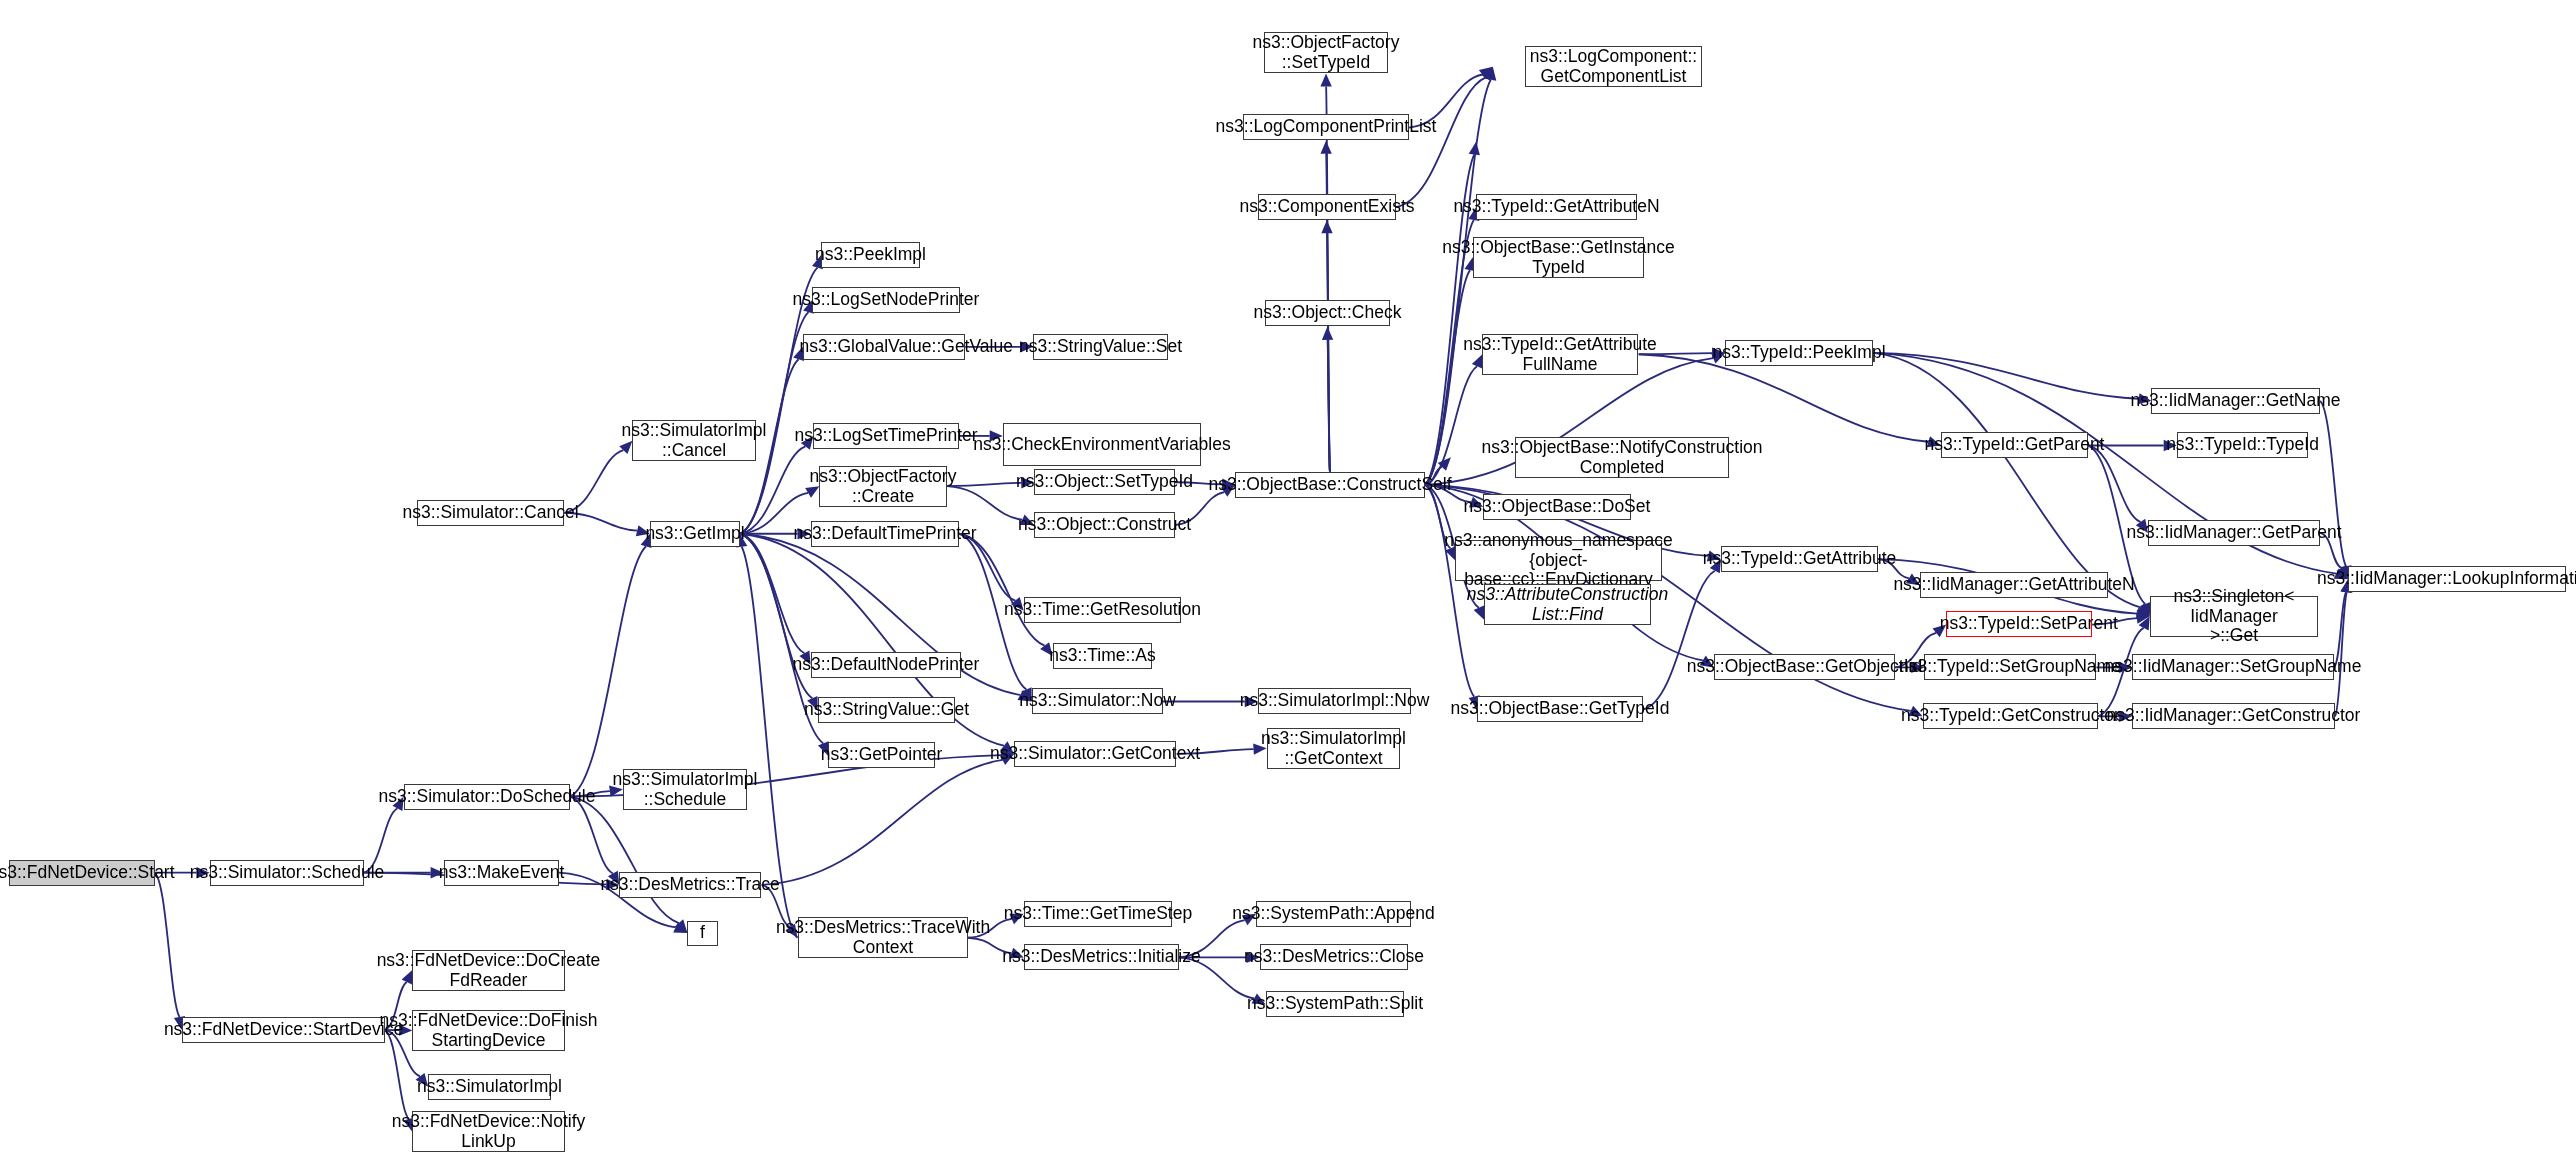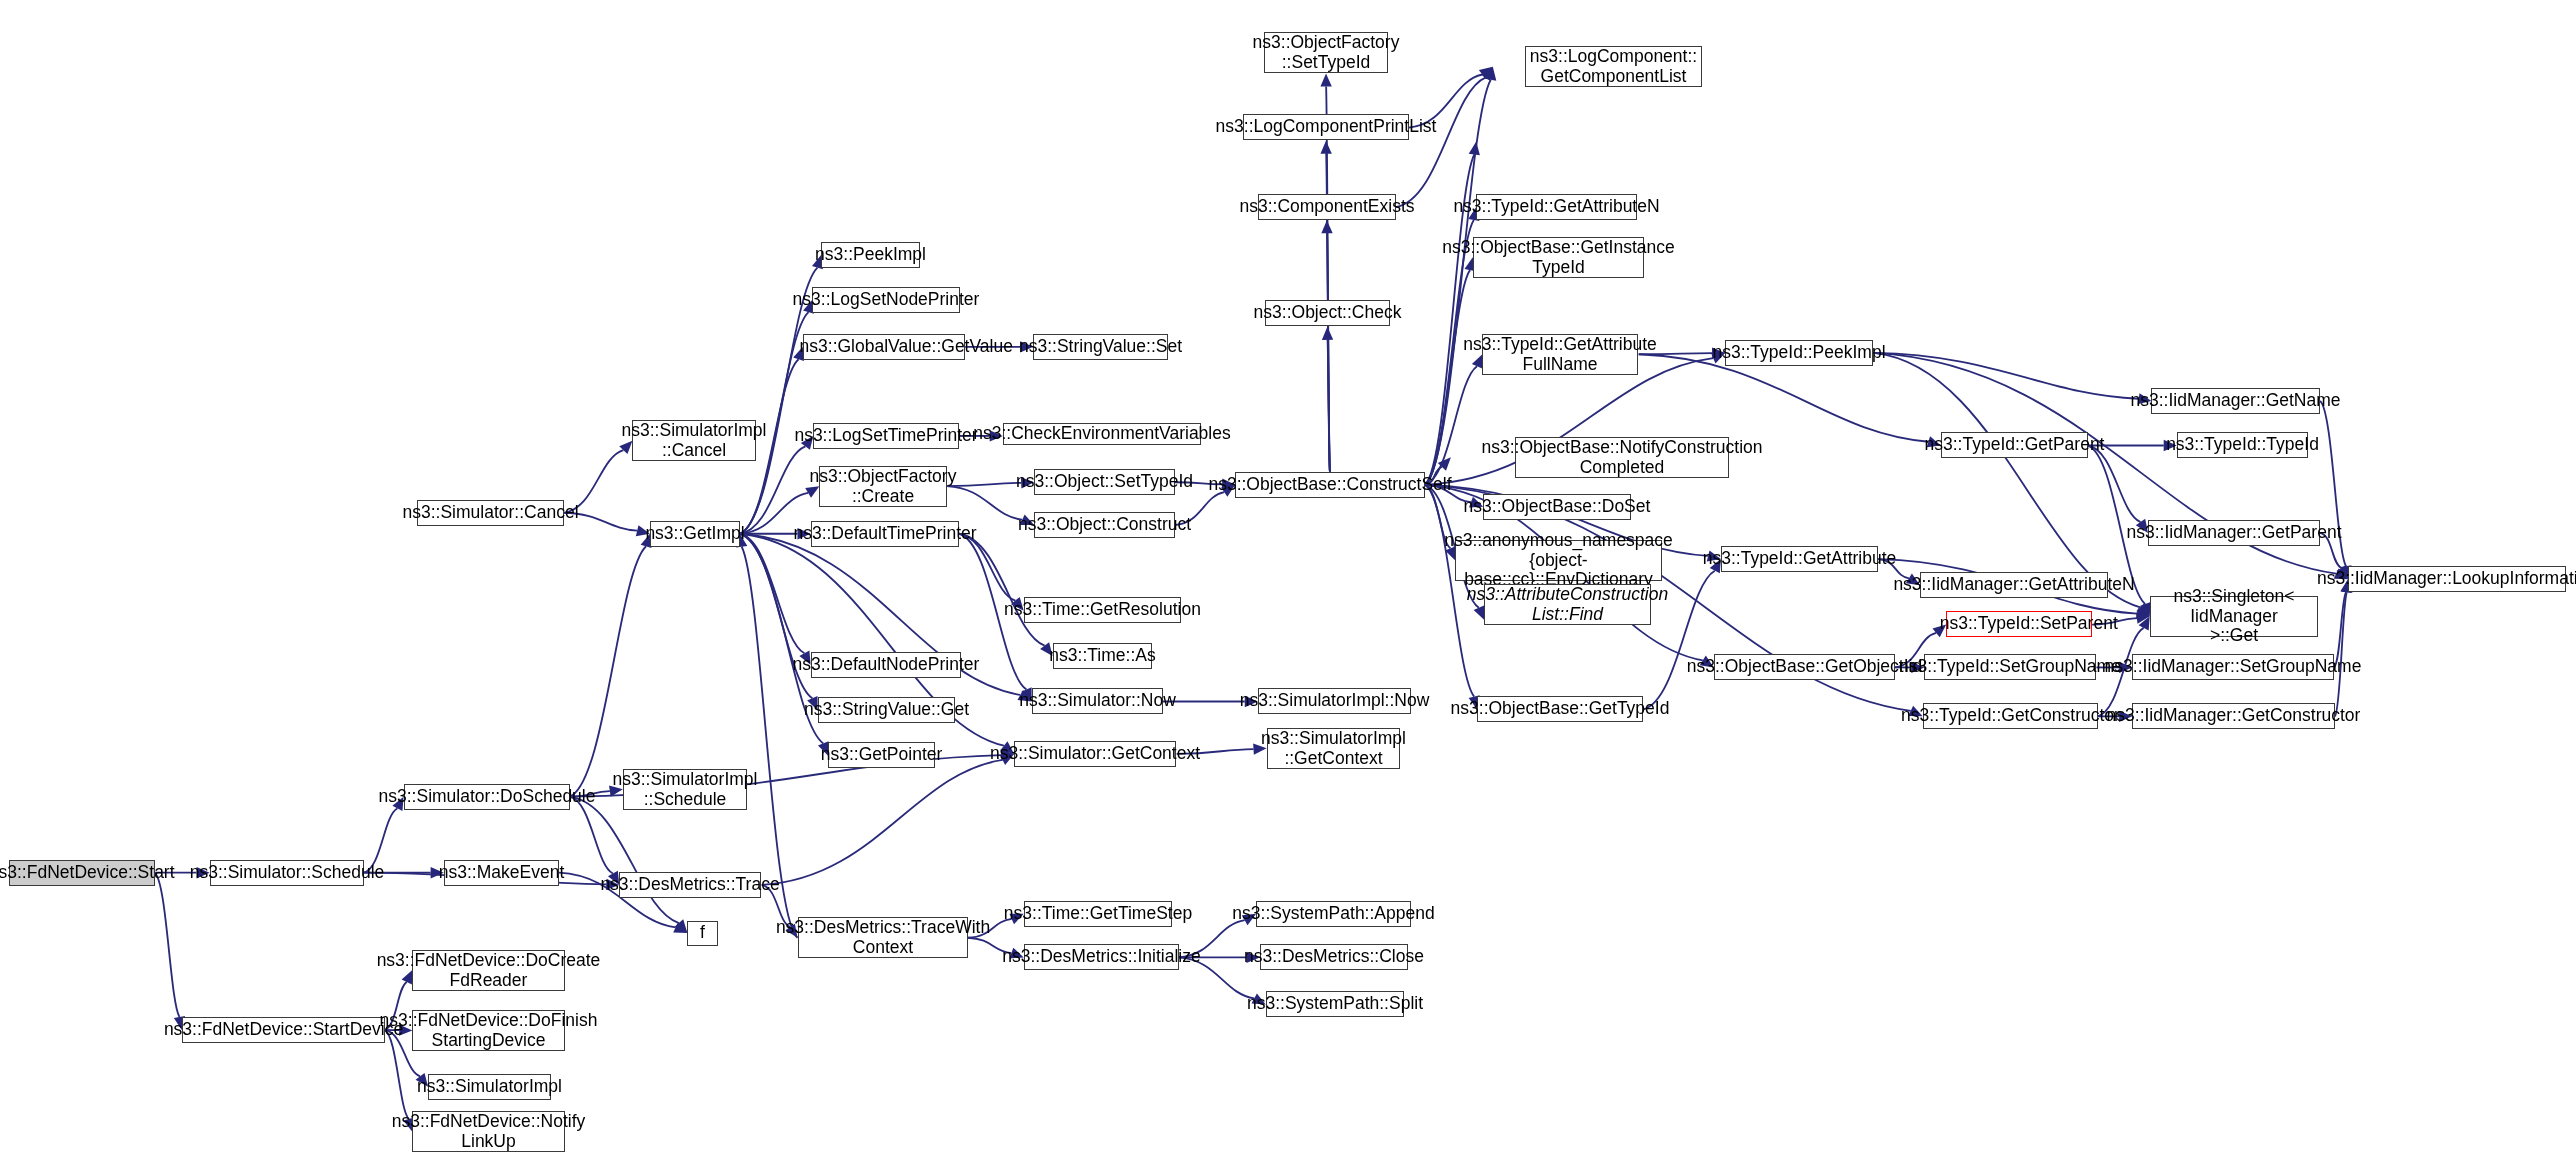--- a/index.html
+++ b/index.html
@@ -222,21 +222,21 @@
     <div class="node" style="left: 1266px; top: 991px; width: 138px; height: 26px;">ns3::SystemPath::Split</div>
     <div class="node" style="left: 417px; top: 500px; width: 147px; height: 26px;">ns3::Simulator::Cancel</div>
     <div class="node" style="left: 632px; top: 420px; width: 124px; height: 41px;">ns3::SimulatorImpl
 ::Cancel</div>
     <div class="node" style="left: 650px; top: 521px; width: 90px; height: 26px;">ns3::GetImpl</div>
     <div class="node" style="left: 821px; top: 242px; width: 99px; height: 26px;">ns3::PeekImpl</div>
     <div class="node" style="left: 812px; top: 287px; width: 148px; height: 26px;">ns3::LogSetNodePrinter</div>
     <div class="node" style="left: 803px; top: 334px; width: 162px; height: 26px; padding-left: 48px;">ns3::GlobalValue::GetValue</div>
     <div class="node" style="left: 1033px; top: 334px; width: 135px; height: 26px;">ns3::StringValue::Set</div>
     <div class="node" style="left: 813px; top: 423px; width: 146px; height: 26px;">ns3::LogSetTimePrinter</div>
-    <div class="node" style="left: 1003px; top: 423px; width: 198px; height: 22px;">ns3::CheckEnvironmentVariables</div>
+    <div class="node" style="left: 1003px; top: 423px; width: 198px; height: 43px;">ns3::CheckEnvironmentVariables</div>
     <div class="node" style="left: 819px; top: 466px; width: 128px; height: 41px;">ns3::ObjectFactory
 ::Create</div>
     <div class="node" style="left: 811px; top: 521px; width: 148px; height: 26px;">ns3::DefaultTimePrinter</div>
     <div class="node" style="left: 1034px; top: 469px; width: 141px; height: 26px;">ns3::Object::SetTypeId</div>
     <div class="node" style="left: 1034px; top: 512px; width: 141px; height: 26px;">ns3::Object::Construct</div>
     <div class="node" style="left: 1024px; top: 597px; width: 157px; height: 26px;">ns3::Time::GetResolution</div>
     <div class="node" style="left: 1053px; top: 643px; width: 99px; height: 26px;">ns3::Time::As</div>
     <div class="node" style="left: 811px; top: 652px; width: 150px; height: 26px;">ns3::DefaultNodePrinter</div>
     <div class="node" style="left: 818px; top: 697px; width: 137px; height: 26px;">ns3::StringValue::Get</div>
     <div class="node" style="left: 828px; top: 742px; width: 107px; height: 26px;">ns3::GetPointer</div>

